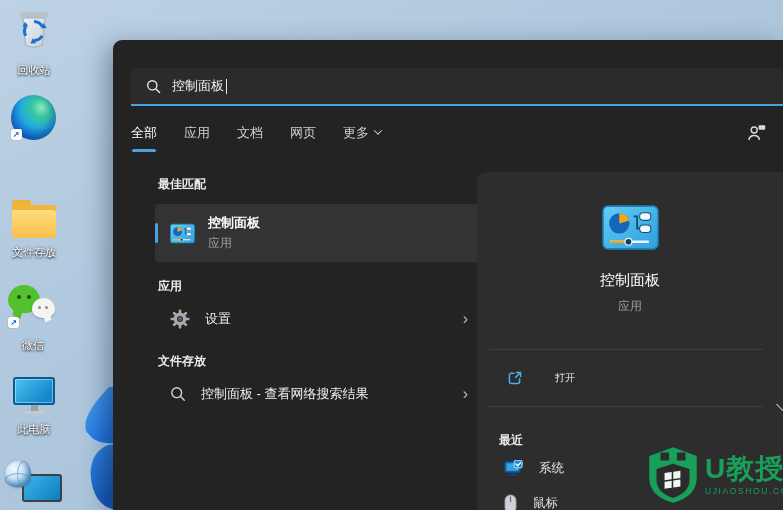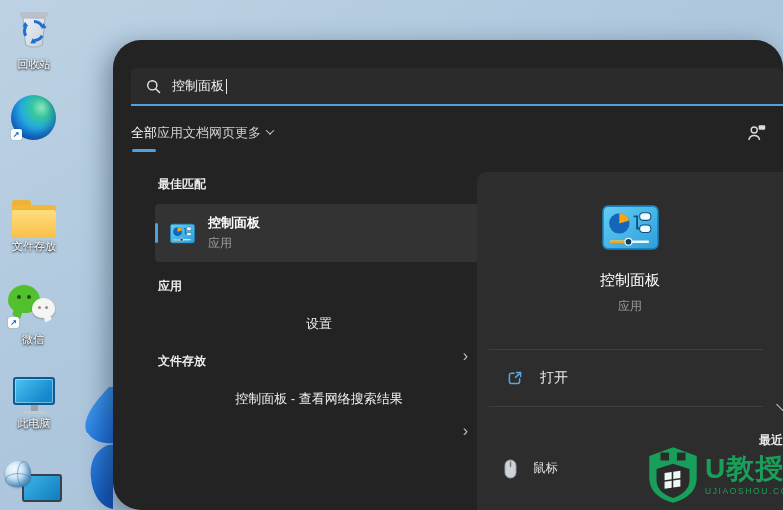--- a/index.html
+++ b/index.html
@@ -4,21 +4,21 @@
 <style>
   * { margin:0; padding:0; box-sizing:border-box; }
   html,body { width:783px; height:510px; overflow:hidden; }
   body {
     position:relative;
     font-family:"Liberation Sans", sans-serif;
     background:linear-gradient(150deg,#bdd2e4 0%,#aec7dd 45%,#a3bed7 100%);
   }
 
   
-  .desktop-icon { position:absolute; width:66px; display:flex; flex-direction:column; align-items:center; gap:3px; cursor:default; }
+  .desktop-icon { position:absolute; width:66px; display:flex; flex-direction:column; align-items:center; gap:9px; cursor:default; }
   .di-label { font-size:11px; color:#fff; text-align:center; line-height:1.25;
               text-shadow:0 1px 2px rgba(0,0,0,.9),0 0 3px rgba(0,0,0,.55); }
   .di-art { position:relative; }
   .shortcut { position:absolute; left:0; bottom:0; width:11px; height:11px; background:#fdfdfd;
               border-radius:2px; box-shadow:0 0 1px rgba(0,0,0,.5); font-size:8px; color:#1565c0;
               display:flex; align-items:center; justify-content:center; }
   .shortcut::before { content:"\2197"; font-weight:bold; }
 
   
   
@@ -59,70 +59,70 @@
              border:1.5px solid rgba(70,130,180,.55); }
   .net-globe::after { content:""; position:absolute; top:45%; left:0; right:0; height:46%; border-radius:50%;
              border:1.5px solid rgba(70,130,180,.55); }
 
   
   .bloom { position:absolute; left:78px; top:383px; }
 
   
   .window { position:absolute; left:113px; top:40px; right:0; bottom:0;
             background:#232323; border-top-left-radius:9px;
-            box-shadow:-6px 6px 24px rgba(30,50,70,.45);border-radius:28px; }
+            box-shadow:-6px 6px 24px rgba(30,50,70,.45); }
 
   .searchbox { position:absolute; left:18px; top:28px; right:0; height:38px;
                background:#2b2b2b; border-bottom:2px solid #4da3e0; border-radius:6px 6px 0 0;
                display:flex; align-items:center; padding-left:15px; gap:11px; }
   .search-text { color:#f2f2f2; font-size:13px; display:flex; align-items:center; }
   .caret { display:inline-block; width:1px; height:15px; background:#e8e8e8; margin-left:2px; }
 
-  .tabs { position:absolute; left:18px; top:83px; right:16px; display:flex; }
+  .tabs { position:absolute; left:18px; top:83px; right:16px; display:flex; gap:27px; }
   .tab { font-size:13px; color:#cfcfcf; position:relative; padding-bottom:9px; cursor:default; display:flex; gap:6px; align-items:center;}
   .tab.active { color:#ffffff; }
   .tab.active::after { content:""; position:absolute; left:1px; right:1px; bottom:0; height:3px;
                        background:#4da3e0; border-radius:2px; }
   .chev-down { width:6px; height:6px; border-right:1.5px solid #cfcfcf; border-bottom:1.5px solid #cfcfcf;
                transform:rotate(45deg) translate(-1px,-1px); margin-bottom:3px; }
   .user-btn { margin-left:auto; margin-bottom:6px; }
 
   .content { position:absolute; left:0; right:0; top:120px; bottom:0;margin-left:27px; }
 
   
   .left-col { position:absolute; left:15px; top:0; width:325px; }
   .section-header { font-size:12px; font-weight:bold; color:#ececec; margin:16px 3px 0 3px; }
   .best-row { margin-top:11px; height:58px; background:#333333; border-radius:4px; position:relative;
               display:flex; align-items:center; padding-left:15px; gap:13px; cursor:default; }
   .best-row .accent { position:absolute; left:0; top:19px; width:3px; height:20px; background:#4da3e0; border-radius:2px; }
   .bm-text { display:flex; flex-direction:column; gap:3px; }
   .bm-title { font-size:13px; font-weight:bold; color:#ffffff; }
   .bm-sub { font-size:12px; color:#9e9e9e; }
   .item-row { margin-top:5px; height:37px; display:flex; align-items:center; padding:0 12px 0 15px; gap:15px;
-              border-radius:4px; font-size:13px; color:#eeeeee; cursor:default;flex-direction:column; }
+              border-radius:4px; font-size:13px; color:#eeeeee; cursor:default; }
   .chevron-right { margin-left:auto; color:#bdbdbd; font-size:16px; line-height:1; }
   .chevron-right::before { content:"\203A"; }
 
   
   .cp-icon-sm { width:25px; height:21px; }
 
   
   .right-panel { position:absolute; left:337px; top:12px; right:0; bottom:0;
                  background:#2d2d2d; border-top-left-radius:9px; }
   .hero { text-align:center; padding-top:33px; }
   .hero-title { margin-top:17px; font-size:15px; color:#ffffff; }
   .hero-sub { margin-top:8px; font-size:12px; color:#9b9b9b; }
   .divider { height:1px; background:#3f3f3f; margin-left:12px; margin-right:20px; }
   .div1 { margin-top:34px; }
-  .action-row { height:56px; display:flex; align-items:center; gap:17px; padding-left:30px;
-                font-size:14px; color:#ececec; cursor:default; }
+  .action-row { height:56px; display:flex; align-items:center; gap:32px; padding-left:30px;
+                font-size:10px; color:#ececec; cursor:default; }
   .div2-wrap { position:relative; }
   .panel-chevron { position:absolute; right:-4px; top:-6px; width:9px; height:9px;
                    border-right:1.6px solid #cdcdcd; border-bottom:1.6px solid #cdcdcd; transform:rotate(45deg); }
-  .recent-header { margin:25px 0 2px 22px; font-size:12px; font-weight:bold; color:#ececec;text-align:right; }
+  .recent-header { margin:25px 0 2px 22px; font-size:12px; font-weight:bold; color:#ececec; }
   .recent-row { height:35px; display:flex; align-items:center; gap:16px; padding-left:27px;
                 font-size:12.5px; color:#e8e8e8; cursor:default; }
 
   
   .watermark { position:absolute; left:646px; top:446px; display:flex; align-items:center; gap:5px; }
   .wm-text { display:flex; flex-direction:column; }
   .wm-title { font-size:28px; font-weight:bold; color:#18a05a; letter-spacing:1px; line-height:1; }
   .wm-sub { font-size:8.5px; color:#18a05a; letter-spacing:1.6px; margin-top:3px; }
 </style>
 </head>
@@ -366,20 +366,31 @@
         <span>打开</span>
       </div>
 
       <div class="div2-wrap">
         <div class="divider"></div>
         <span class="panel-chevron"></span>
       </div>
 
       <div class="recent-header">最近</div>
 
+      <div class="recent-row">
+        <svg width="19" height="17" viewBox="0 0 19 17">
+          <rect x="0.7" y="1.6" width="15.6" height="10.8" rx="1.6" fill="#0e63a8" stroke="#0a4a80" stroke-width="0.8"></rect>
+          <rect x="2.4" y="3.3" width="12.2" height="7.4" rx="0.8" fill="#38a3e4"></rect>
+          <rect x="10.2" y="0.2" width="8" height="7.6" rx="1.4" fill="#1e8ad6" stroke="#cfe9f9" stroke-width="0.9"></rect>
+          <path d="M12 4 l1.7 1.8 2.9 -3.2" fill="none" stroke="#ffffff" stroke-width="1.3" stroke-linecap="round" stroke-linejoin="round"></path>
+          <rect x="7" y="12.4" width="3" height="2" fill="#0a4a80"></rect>
+          <rect x="4.6" y="14.4" width="7.8" height="1.4" rx="0.7" fill="#0a4a80"></rect>
+        </svg>
+        <span>系统</span>
+      </div>
 
       <div class="recent-row">
         <svg width="13" height="20" viewBox="0 0 13 20">
           <rect x="1" y="1" width="11" height="18" rx="5.5" fill="#cfd3d8" stroke="#9aa0a6" stroke-width="1"></rect>
           <line x1="6.5" y1="3" x2="6.5" y2="7.5" stroke="#6f767c" stroke-width="1.4" stroke-linecap="round"></line>
         </svg>
         <span>鼠标</span>
       </div>
     </div>
   </div>

